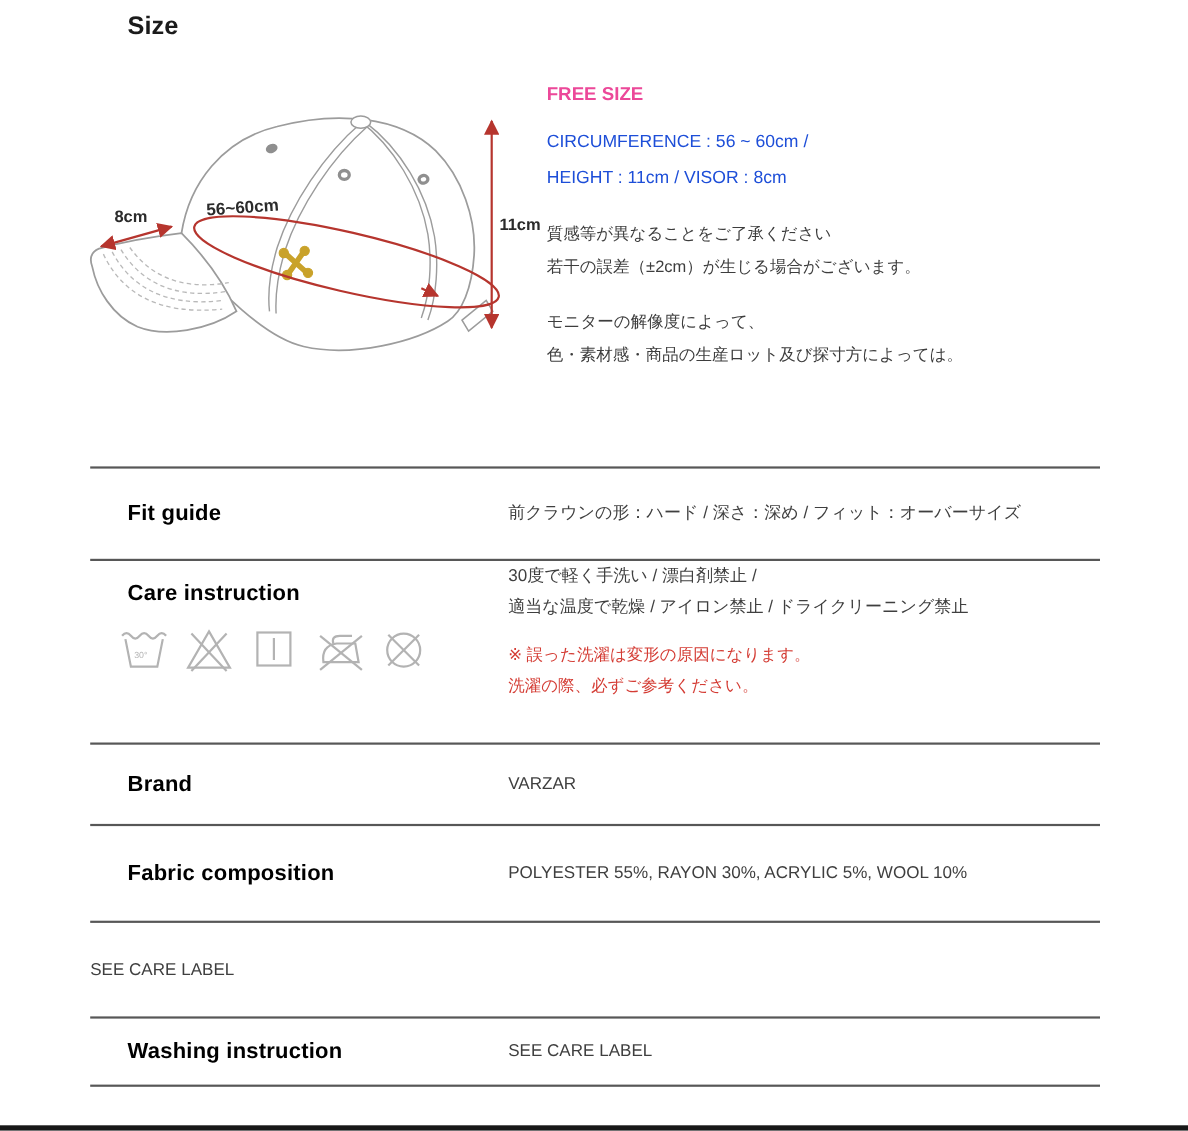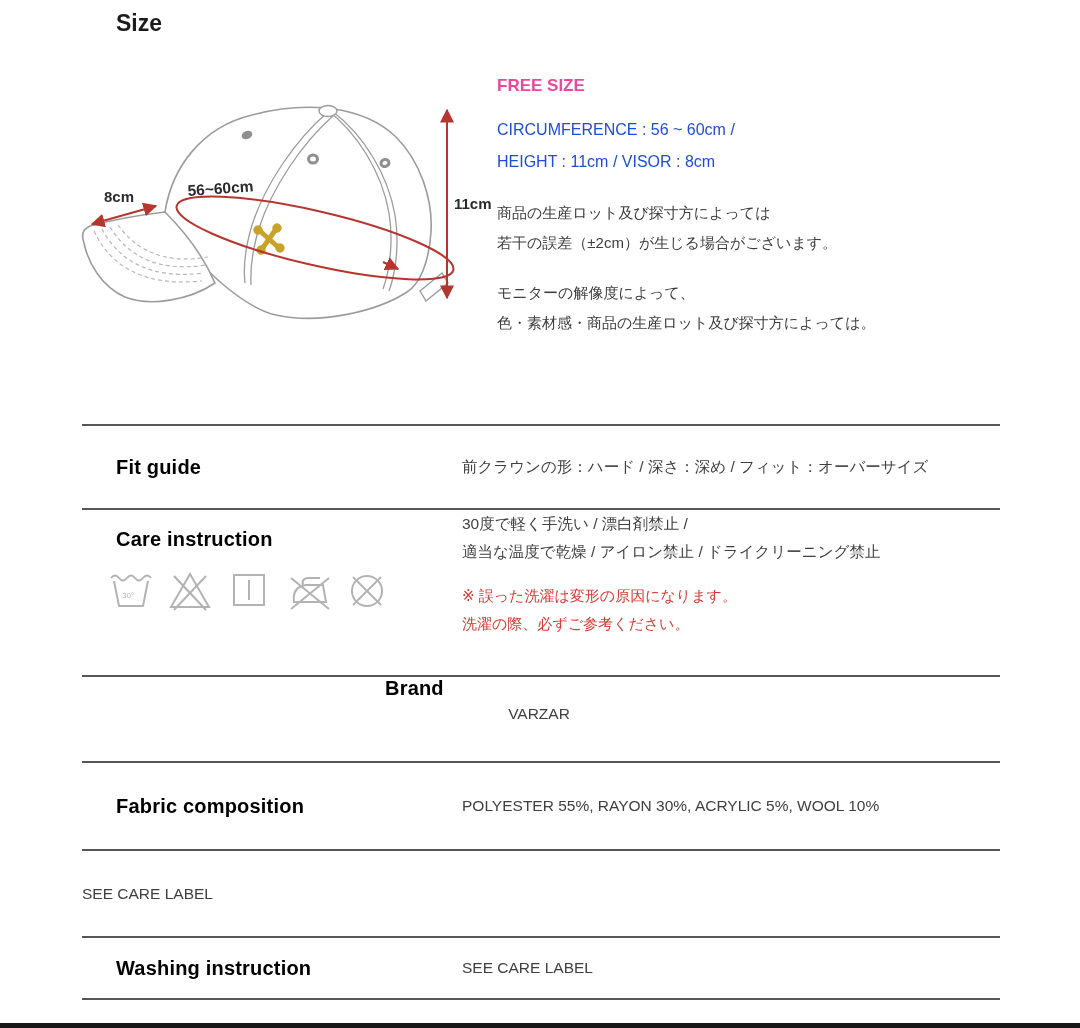--- a/index.html
+++ b/index.html
@@ -16,21 +16,21 @@
   .free-size { font-size:17px; font-weight:bold; color:#ec4899; margin-bottom:18px; }
   .dims div { font-size:16px; color:#1d4ed8; line-height:32px; }
   .note { margin-top:20px; }
   .note div { font-size:15px; color:#3d3d3d; line-height:30px; }
 
   
   .spec { position:absolute; left:82px; top:424px; width:918px; border-bottom:2px solid #575757; }
   .row { display:flex; align-items:center; border-top:2px solid #575757; }
   .row-fit     { height:84px; }
   .row-care    { height:167px; align-items:flex-start; }
-  .row-brand   { height:86px;flex-direction:column; }
+  .row-brand   { height:74px; }
   .row-fabric  { height:88px; }
   .row-country { height:87px; }
   .row-washing { height:62px; }
   .cell-label { width:380px; padding-left:34px; flex:none; }
   .cell-label .lbl { font-size:20px; font-weight:bold; color:#000000; letter-spacing:.2px; }
   .cell-value { flex:1; font-size:15.5px; color:#3f3f3f; line-height:28px; padding-right:4px; }
   .row-care .cell-label .lbl { margin-top:18px; }
   .care-icons { margin-top:16px; margin-left:-8px; display:flex; gap:13px; }
   .warning { margin-top:16px; }
   .warning div { color:#d43c34; font-size:15px; line-height:28px; }
@@ -98,21 +98,21 @@
   </svg>
 </div>
 
 <div class="size-info">
   <div class="free-size">FREE SIZE</div>
   <div class="dims">
     <div>CIRCUMFERENCE : 56 ~ 60cm /</div>
     <div>HEIGHT : 11cm / VISOR : 8cm</div>
   </div>
   <div class="note">
-    <div>商品の生産ロット及び探寸方によっては</div>
+    <div>質感等が異なることをご了承ください</div>
     <div>若干の誤差（±2cm）が生じる場合がございます。</div>
   </div>
   <div class="note">
     <div>モニターの解像度によって、</div>
     <div>色・素材感・商品の生産ロット及び探寸方によっては。</div>
   </div>
 </div>
 
 <div class="spec">
 

